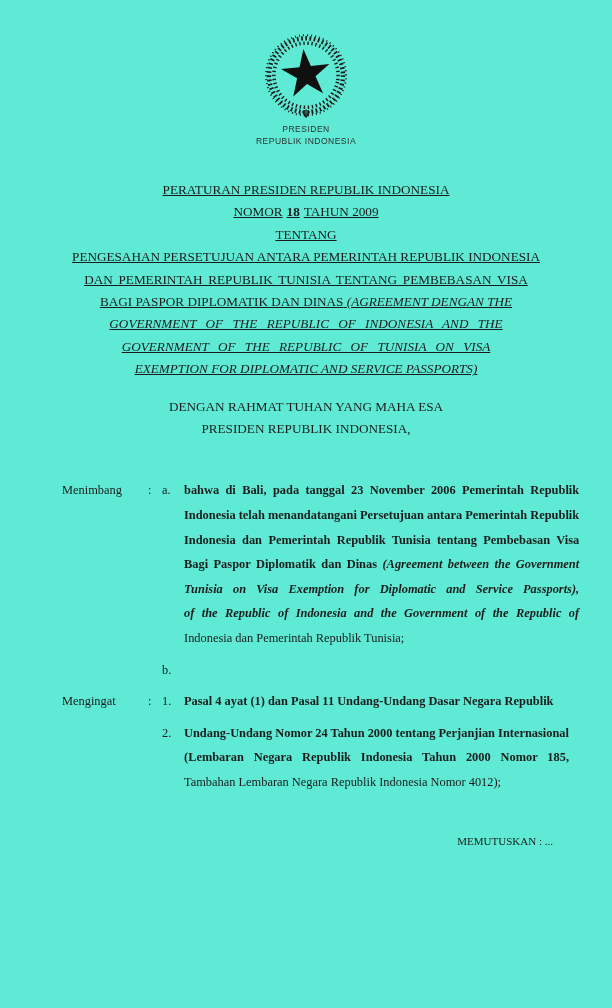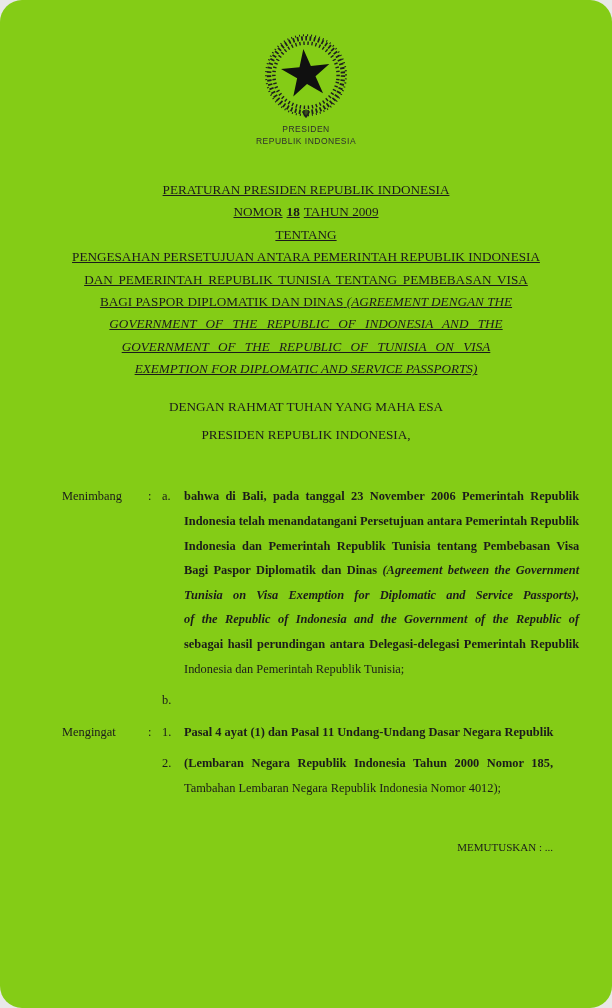--- a/index.html
+++ b/index.html
@@ -1,36 +1,36 @@
 <!DOCTYPE html>
 <html><head>
 <meta charset="utf-8">
 <style>
   html,body { margin:0; padding:0; background:#e8e8e8; }
   .page {
-    width:612px; height:1008px; margin:0 auto; background:#84cc16;
+    width:612px; height:1008px; margin:0 auto; background:#5eead4;
     font-family:"Liberation Serif", serif; color:#1b1b1b;
-    position:relative; overflow:hidden;border-radius:22px;
+    position:relative; overflow:hidden;
   }
   
   .emblem-block { padding-top:33px; text-align:center; }
   .emblem-svg { width:88px; height:88px; display:block; margin:0 auto; }
   .emblem-caption {
     margin-top:2px; font-family:"Liberation Sans", sans-serif;
     font-size:8.5px; line-height:12px; letter-spacing:0.5px; color:#2e2e2e;
   }
   
   .title-block { margin-top:32px; text-align:center; font-size:13.2px; line-height:22.4px; }
   .t-line { white-space:nowrap;text-decoration:underline; }
   .nomor-value { font-weight:bold; margin:0 4px; }
   .ws-caps { word-spacing:2.5px; }
   .ws-ital { word-spacing:6px; }
   .preamble { text-align:center; font-size:13.2px; line-height:22.4px; }
   .invocation { margin-top:15px; }
-  .issuer { margin-top:6px; }
+  .issuer { }
   
   .clauses { margin-top:38px; padding:0 59px 0 62px; font-size:12.4px; line-height:24.6px; }
   .row { display:grid; grid-template-columns:86px 14px 22px 1fr; }
   .row.gap { margin-top:7px; }
   .section-gap { margin-top:5px; }
   .c-label, .c-colon, .c-marker { text-align:left; }
   .ln { white-space:nowrap; }
   .j { text-align:justify; text-align-last:justify;font-weight:bold; }
   .catchword { margin-top:34px; text-align:right; font-size:11px; }
 </style>
@@ -78,21 +78,20 @@
       <div class="c-label">Menimbang</div>
       <div class="c-colon">:</div>
       <div class="c-marker">a.</div>
       <div class="c-text">
         <div class="ln j">bahwa di Bali, pada tanggal 23 November 2006 Pemerintah Republik</div>
         <div class="ln j">Indonesia telah menandatangani Persetujuan antara Pemerintah Republik</div>
         <div class="ln j">Indonesia dan Pemerintah Republik Tunisia tentang Pembebasan Visa</div>
         <div class="ln j"><span>Bagi Paspor Diplomatik dan Dinas</span> <i>(Agreement between the Government</i></div>
         <div class="ln j"><i>Tunisia on Visa Exemption for Diplomatic and Service Passports),</i></div>
         <div class="ln j"><i>of the Republic of Indonesia and the Government of the Republic of</i></div>
-        <div class="ln j">sebagai hasil perundingan antara Delegasi-delegasi Pemerintah Republik</div>
         <div class="ln">Indonesia dan Pemerintah Republik Tunisia;</div>
       </div>
     </div>
 
     <div class="row gap">
       <div class="c-label"></div>
       <div class="c-colon"></div>
       <div class="c-marker">b.</div>
     </div>
 
@@ -103,20 +102,21 @@
       <div class="c-text">
         <div class="ln j">Pasal 4 ayat (1) dan Pasal 11 Undang-Undang Dasar Negara Republik</div>
       </div>
     </div>
 
     <div class="row gap">
       <div class="c-label"></div>
       <div class="c-colon"></div>
       <div class="c-marker">2.</div>
       <div class="c-text">
+        <div class="ln j">Undang-Undang Nomor 24 Tahun 2000 tentang Perjanjian Internasional</div>
         <div class="ln j">(Lembaran Negara Republik Indonesia Tahun 2000 Nomor 185,</div>
         <div class="ln">Tambahan Lembaran Negara Republik Indonesia Nomor 4012);</div>
       </div>
     </div>
 
     <div class="catchword">MEMUTUSKAN : ...</div>
   </div>
 
 </div>
 

